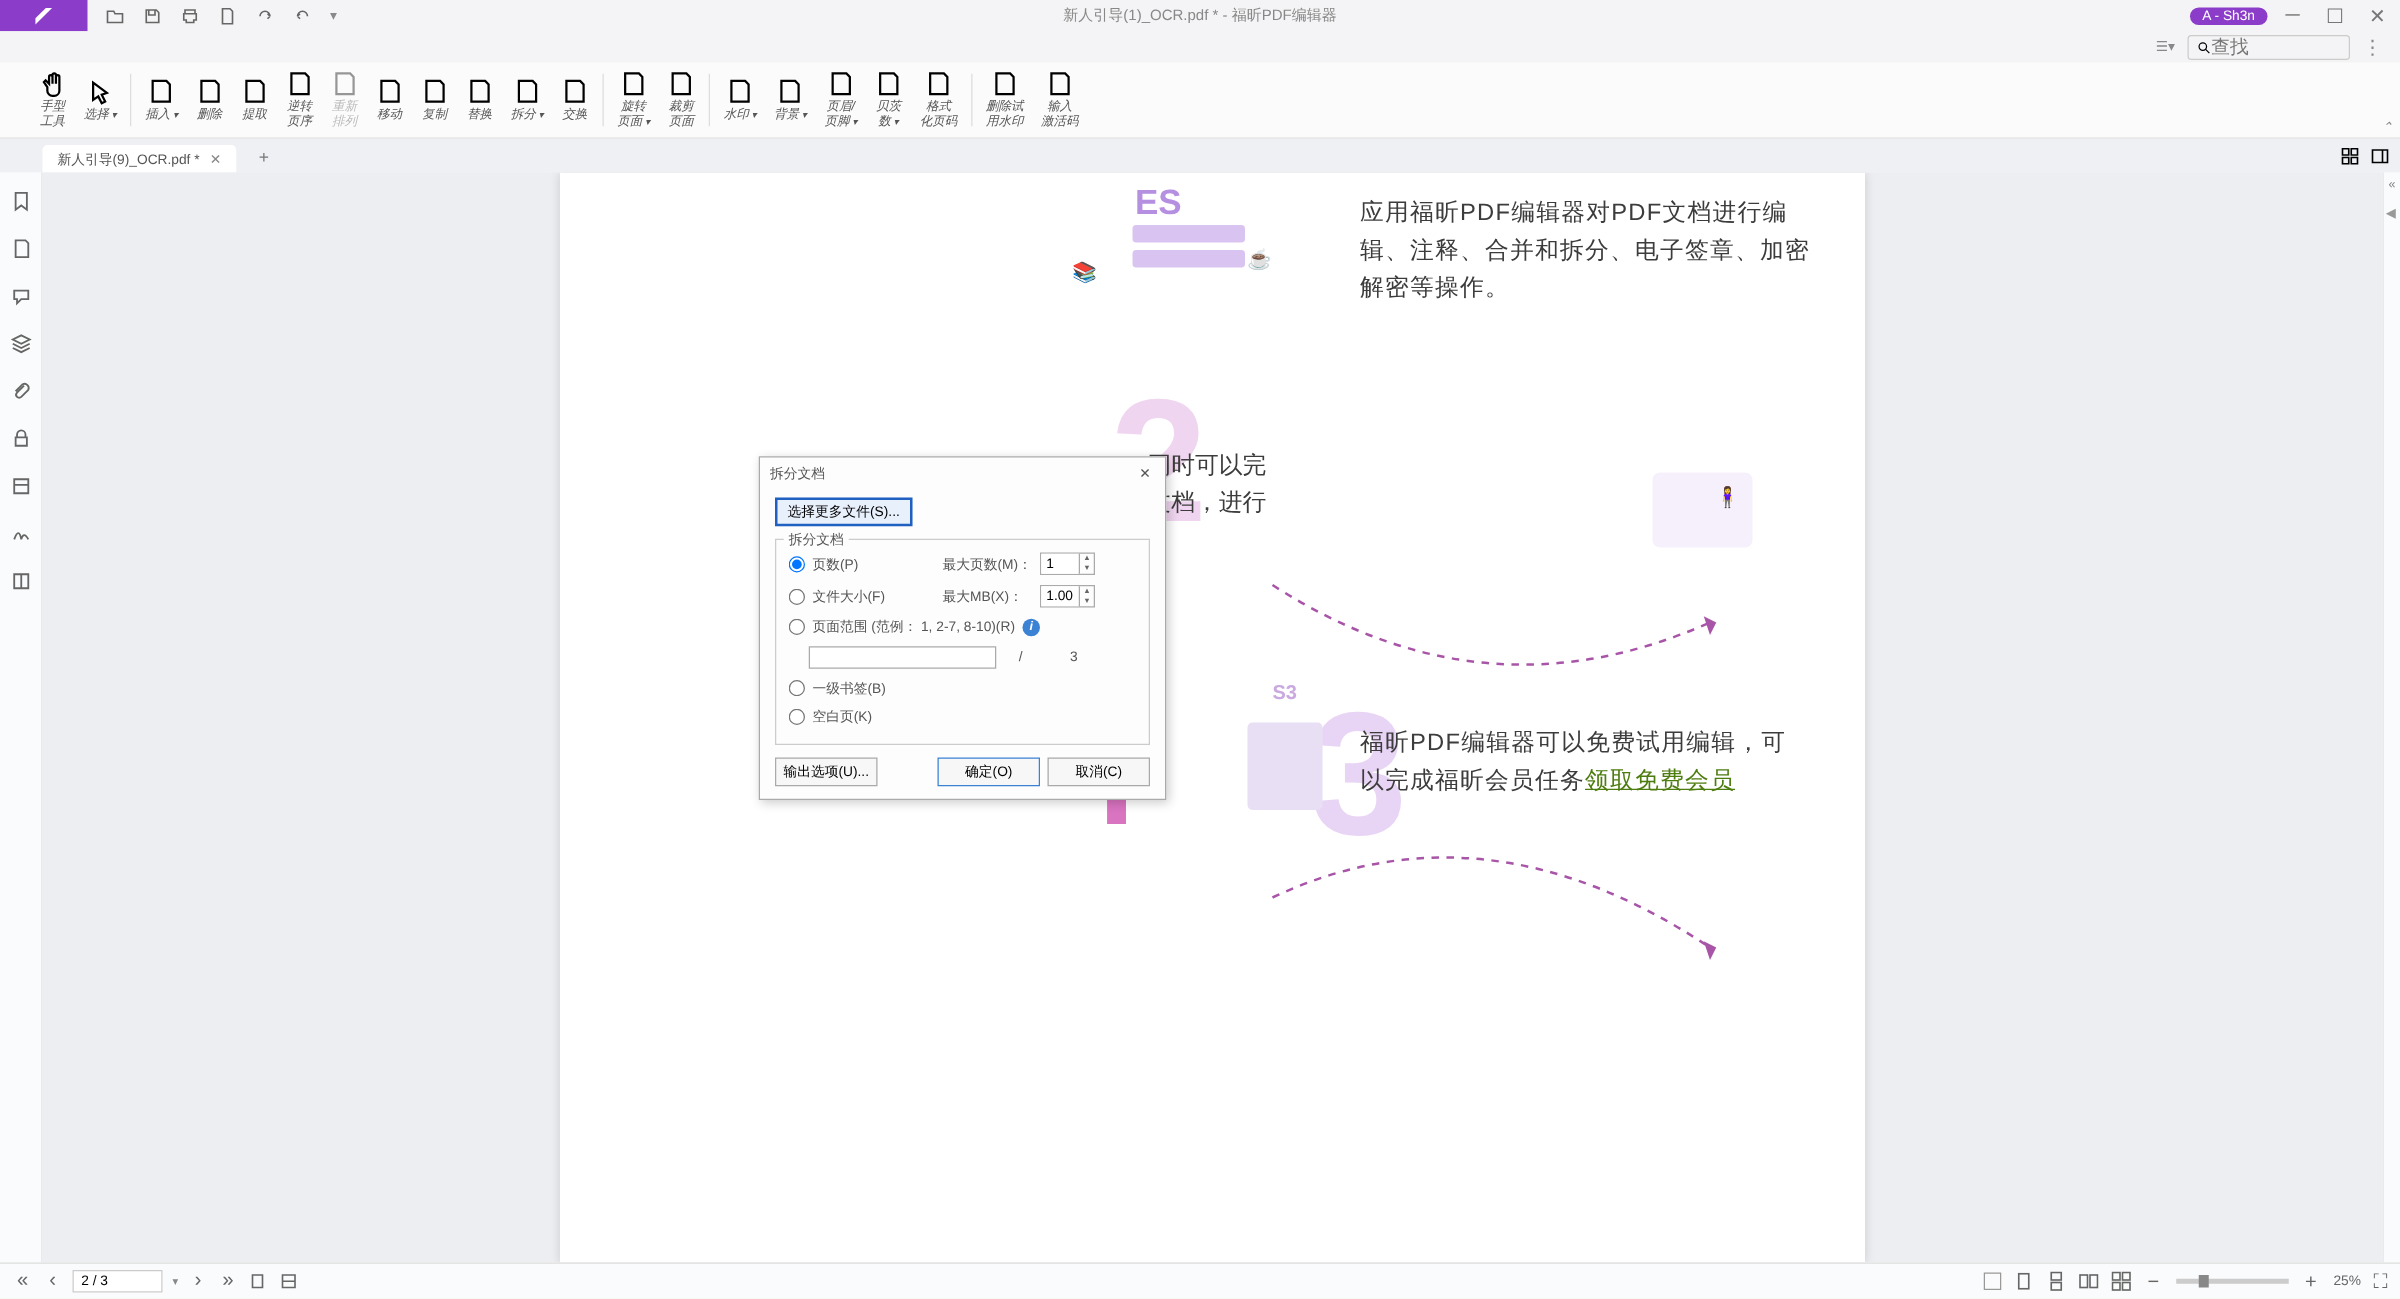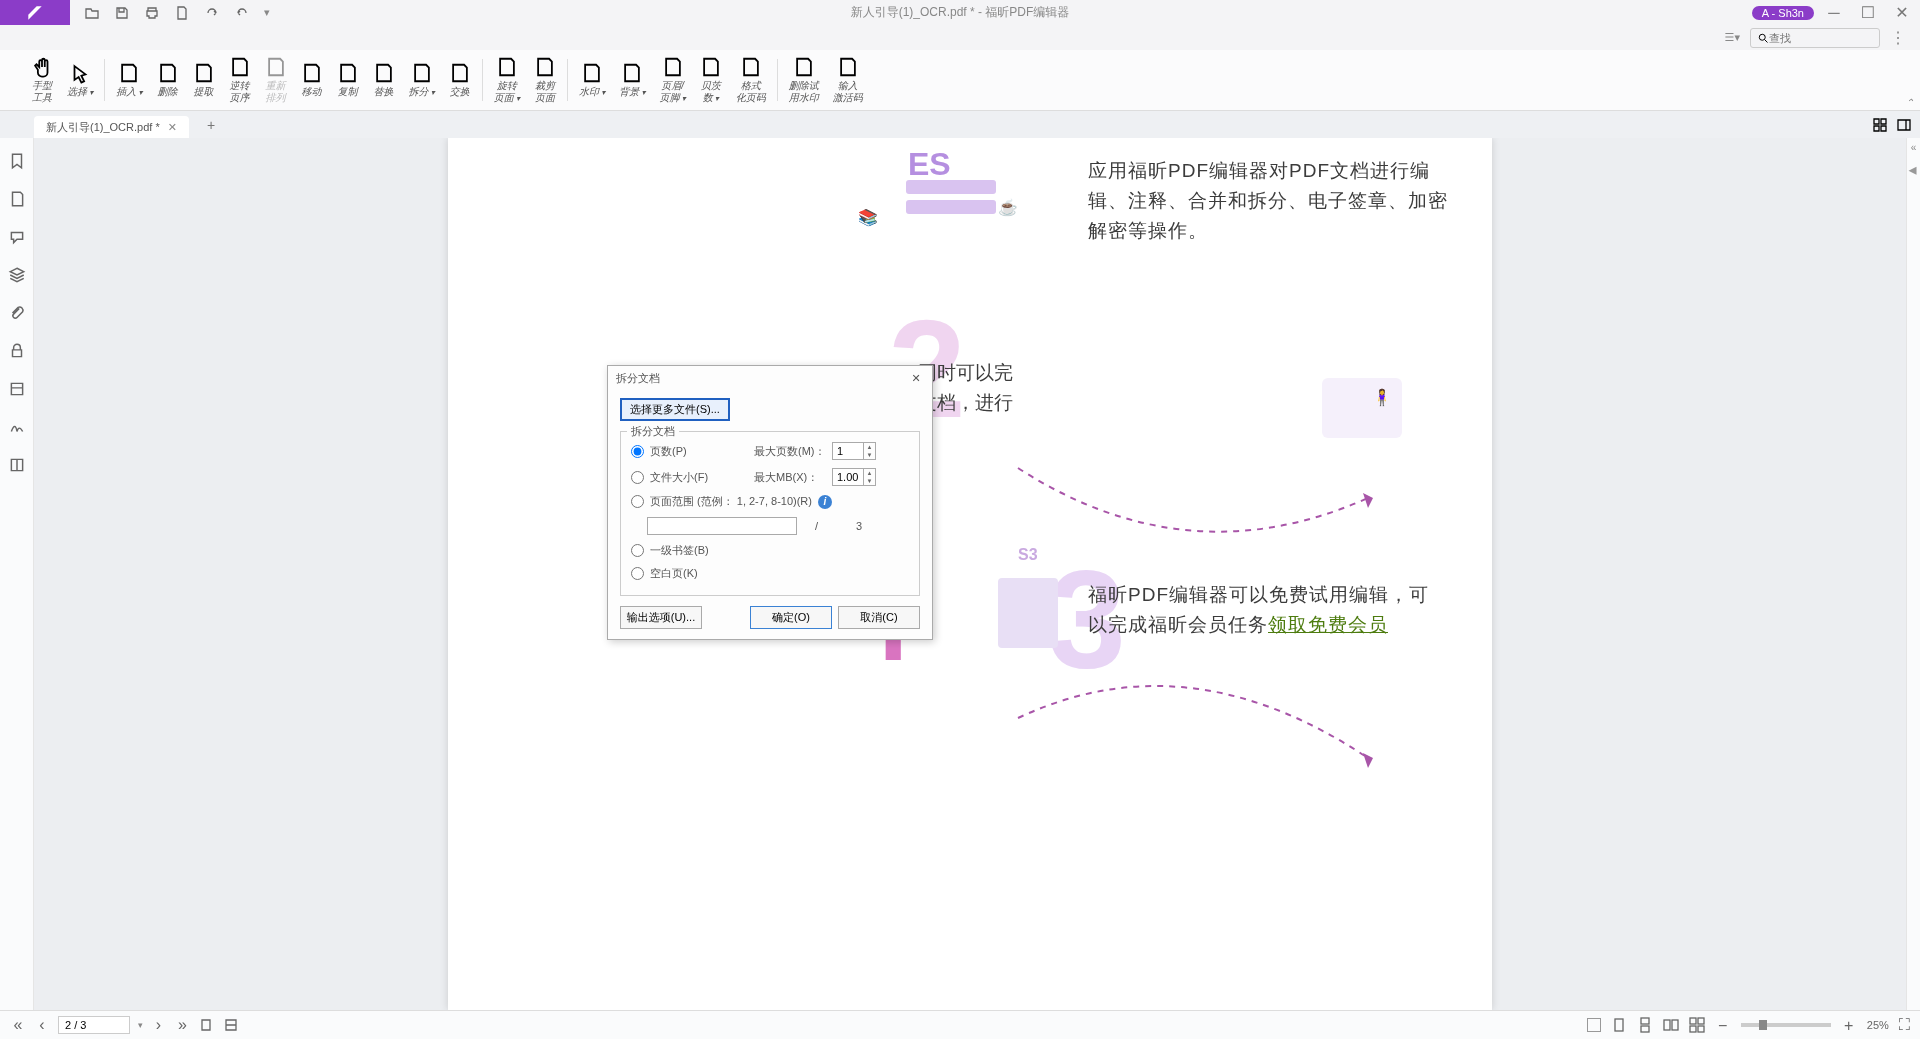--- a/index.html
+++ b/index.html
@@ -15,21 +15,21 @@
   .title-right { margin-left: auto; display: flex; align-items: center; gap: 6px; padding-right: 4px; }
   .user-badge { background: #8b3cc8; color: white; padding: 1px 10px; border-radius: 10px; font-size: 11px; }
   .win-btn { width: 28px; height: 20px; display: flex; align-items: center; justify-content: center; color: #777; cursor: pointer; }
   
   
   .menubar { height: 25px; background: #f4f4f6; display: flex; align-items: center; padding: 0 14px; gap: 4px; position: relative; }
   .menu-item { padding: 3px 12px; font-size: 12px; color: #555; cursor: pointer; border-radius: 10px; }
   .menu-item.active { background: #8b3cc8; color: white; }
   .menubar-right { margin-left: auto; display: flex; align-items: center; gap: 10px; }
   .search-box { height: 20px; width: 130px; border: 1px solid #ccc; border-radius: 3px; display: flex; align-items: center; padding: 0 6px; }
-  .search-box input { border: none; outline: none; font-size: 11px; width: 100px; background: transparent; }
+  .search-box input { border: none; outline: none; font-size: 15px; width: 100px; background: transparent; }
   
   
   .ribbon { height: 61px; background: #fbfbfc; border-bottom: 1px solid #ddd; display: flex; align-items: center; padding: 0 24px; position: relative; font-style: italic; }
   .ribbon-btn { display: flex; flex-direction: column; align-items: center; justify-content: center; padding: 0 7px; cursor: pointer; height: 56px; }
   .ribbon-icon { width: 22px; height: 22px; margin-bottom: 2px; }
   .ribbon-label { font-size: 10px; color: #555; text-align: center; line-height: 12px; white-space: pre; }
   .ribbon-sep { width: 1px; height: 42px; background: #ddd; margin: 0 4px; }
   .ribbon-collapse { position: absolute; right: 6px; bottom: 2px; font-size: 10px; color: #888; cursor: pointer; }
   
   
@@ -288,21 +288,21 @@
         <path d="M3 2h8l2 2v10H3z" class="ico" stroke="#7a5ba8"></path>
       </svg>
       <div class="ribbon-label">输入
 激活码</div>
     </div>
     <span class="ribbon-collapse">⌃</span>
 </div>
 
 <div class="tabbar">
   <div class="tab">
-    <span>新人引导(1)_OCR.pdf *</span>
+    <span>新人引导(9)_OCR.pdf *</span>
     <span class="tab-close">✕</span>
   </div>
   <div class="tab-add">+</div>
   <div class="tabbar-right">
     <svg viewBox="0 0 16 16" width="16" height="16">
         <path class="ico" d="M2 2h5v5H2zM9 2h5v5H9zM2 9h5v5H2zM9 9h5v5H9z"></path>
       </svg>
     <svg viewBox="0 0 16 16" width="16" height="16">
         <path class="ico" d="M2 3h12v10H2z M10 3v10"></path>
       </svg>
@@ -336,21 +336,21 @@
         <path d="M3 12c2-6 4-6 5 0 1-4 3-4 5 0" class="ico"></path>
       </svg>
       <svg viewBox="0 0 16 16" class="leftbar-icon">
         <path d="M3 3h5v10H3z M8 3h5v10H8z" class="ico"></path>
       </svg>
     </div>
   <div class="canvas-area">
     <div class="page">
 
       <div class="illus1">
-        <div style="position:absolute;top:8px;left:50px;font-size:32px;font-weight:900;color:#b58fe0;">ES</div>
+        <div style="position:absolute;top:8px;left:50px;font-size:28px;font-weight:900;color:#b58fe0;">ES</div>
         <div style="position:absolute;top:42px;left:48px;width:90px;height:14px;background:#d9c3f0;border-radius:3px;"></div>
         <div style="position:absolute;top:62px;left:48px;width:90px;height:14px;background:#d9c3f0;border-radius:3px;"></div>
         <div style="position:absolute;top:70px;left:0;width:40px;height:24px;">📚</div>
         <div style="position:absolute;top:60px;left:140px;">☕</div>
         <div style="position:absolute;top:-20px;left:120px;font-size:130px;font-weight:900;color:#efdcf5;z-index:-1;">1</div>
       </div>
       <div class="doc-para1">应用福昕PDF编辑器对PDF文档进行编辑、注释、合并和拆分、电子签章、加密解密等操作。</div>
       <div class="big-num num2">2</div>
       <div class="doc-para2">
         <span>同时可以完</span><br>

